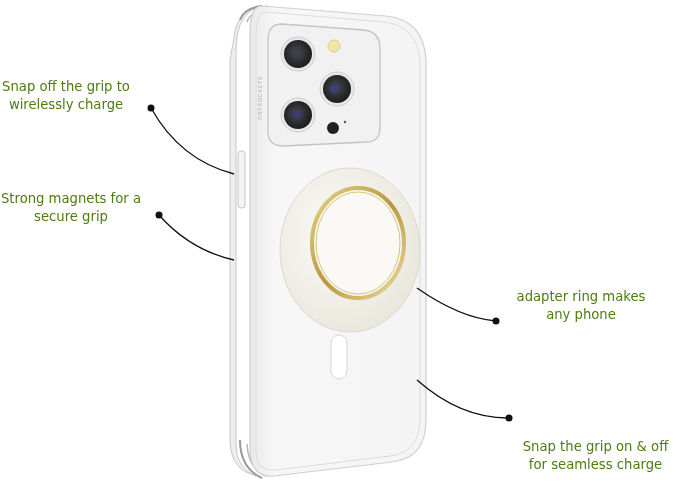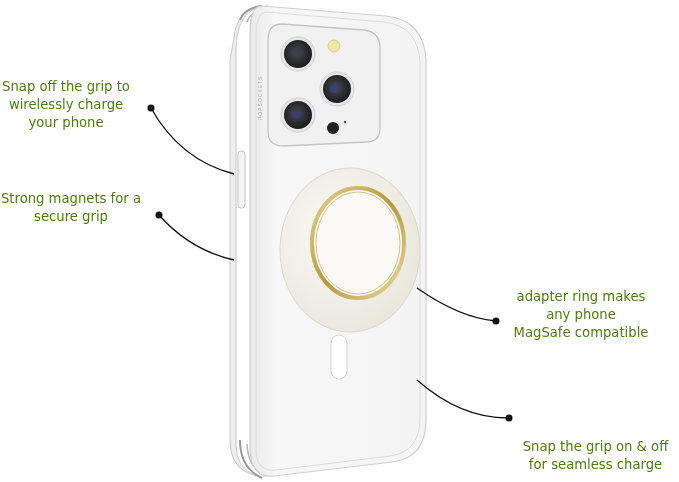--- a/index.html
+++ b/index.html
@@ -85,30 +85,28 @@
     <circle cx="151" cy="108" r="3.5"></circle>
     <circle cx="159" cy="215" r="3.5"></circle>
     <circle cx="496" cy="321" r="3.5"></circle>
     <circle cx="509" cy="418" r="3.5"></circle>
   </g>
 </svg>
 
 <div class="callout" style="left:0px; top:78px; width:132px;">
   <span>Snap off the grip to</span>
   <span>wirelessly charge</span>
-  <span>your phone</span>
 </div>
 
 <div class="callout" style="left:0px; top:190px; width:142px;">
   <span>Strong magnets for a</span>
   <span>secure grip</span>
 </div>
 
 <div class="callout" style="left:510px; top:288px; width:142px;">
   <span>adapter ring makes</span>
   <span>any phone</span>
-  <span>MagSafe compatible</span>
 </div>
 
 <div class="callout" style="left:518px; top:406px; width:155px;margin-top:32px;">
   <span>Snap the grip on &amp; off</span>
   <span>for seamless charge</span>
 </div>
 
 </body></html>

